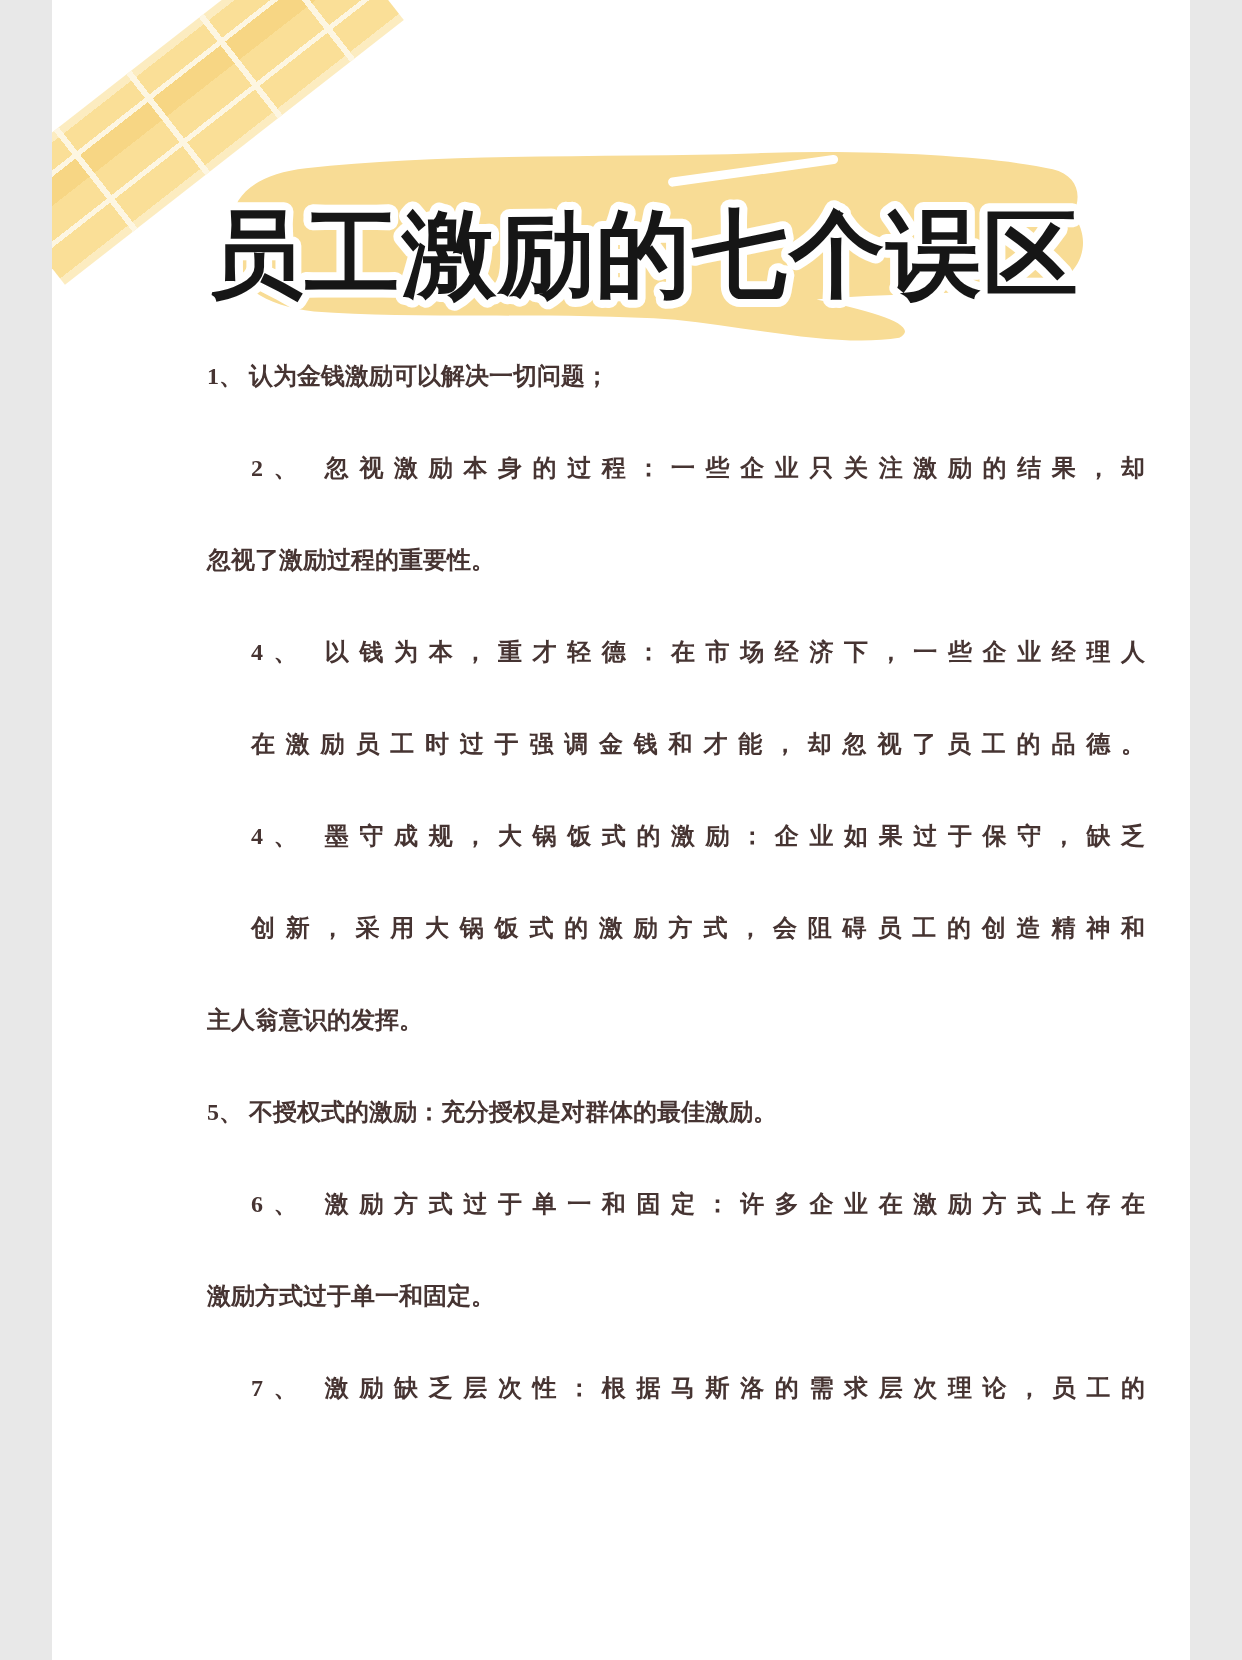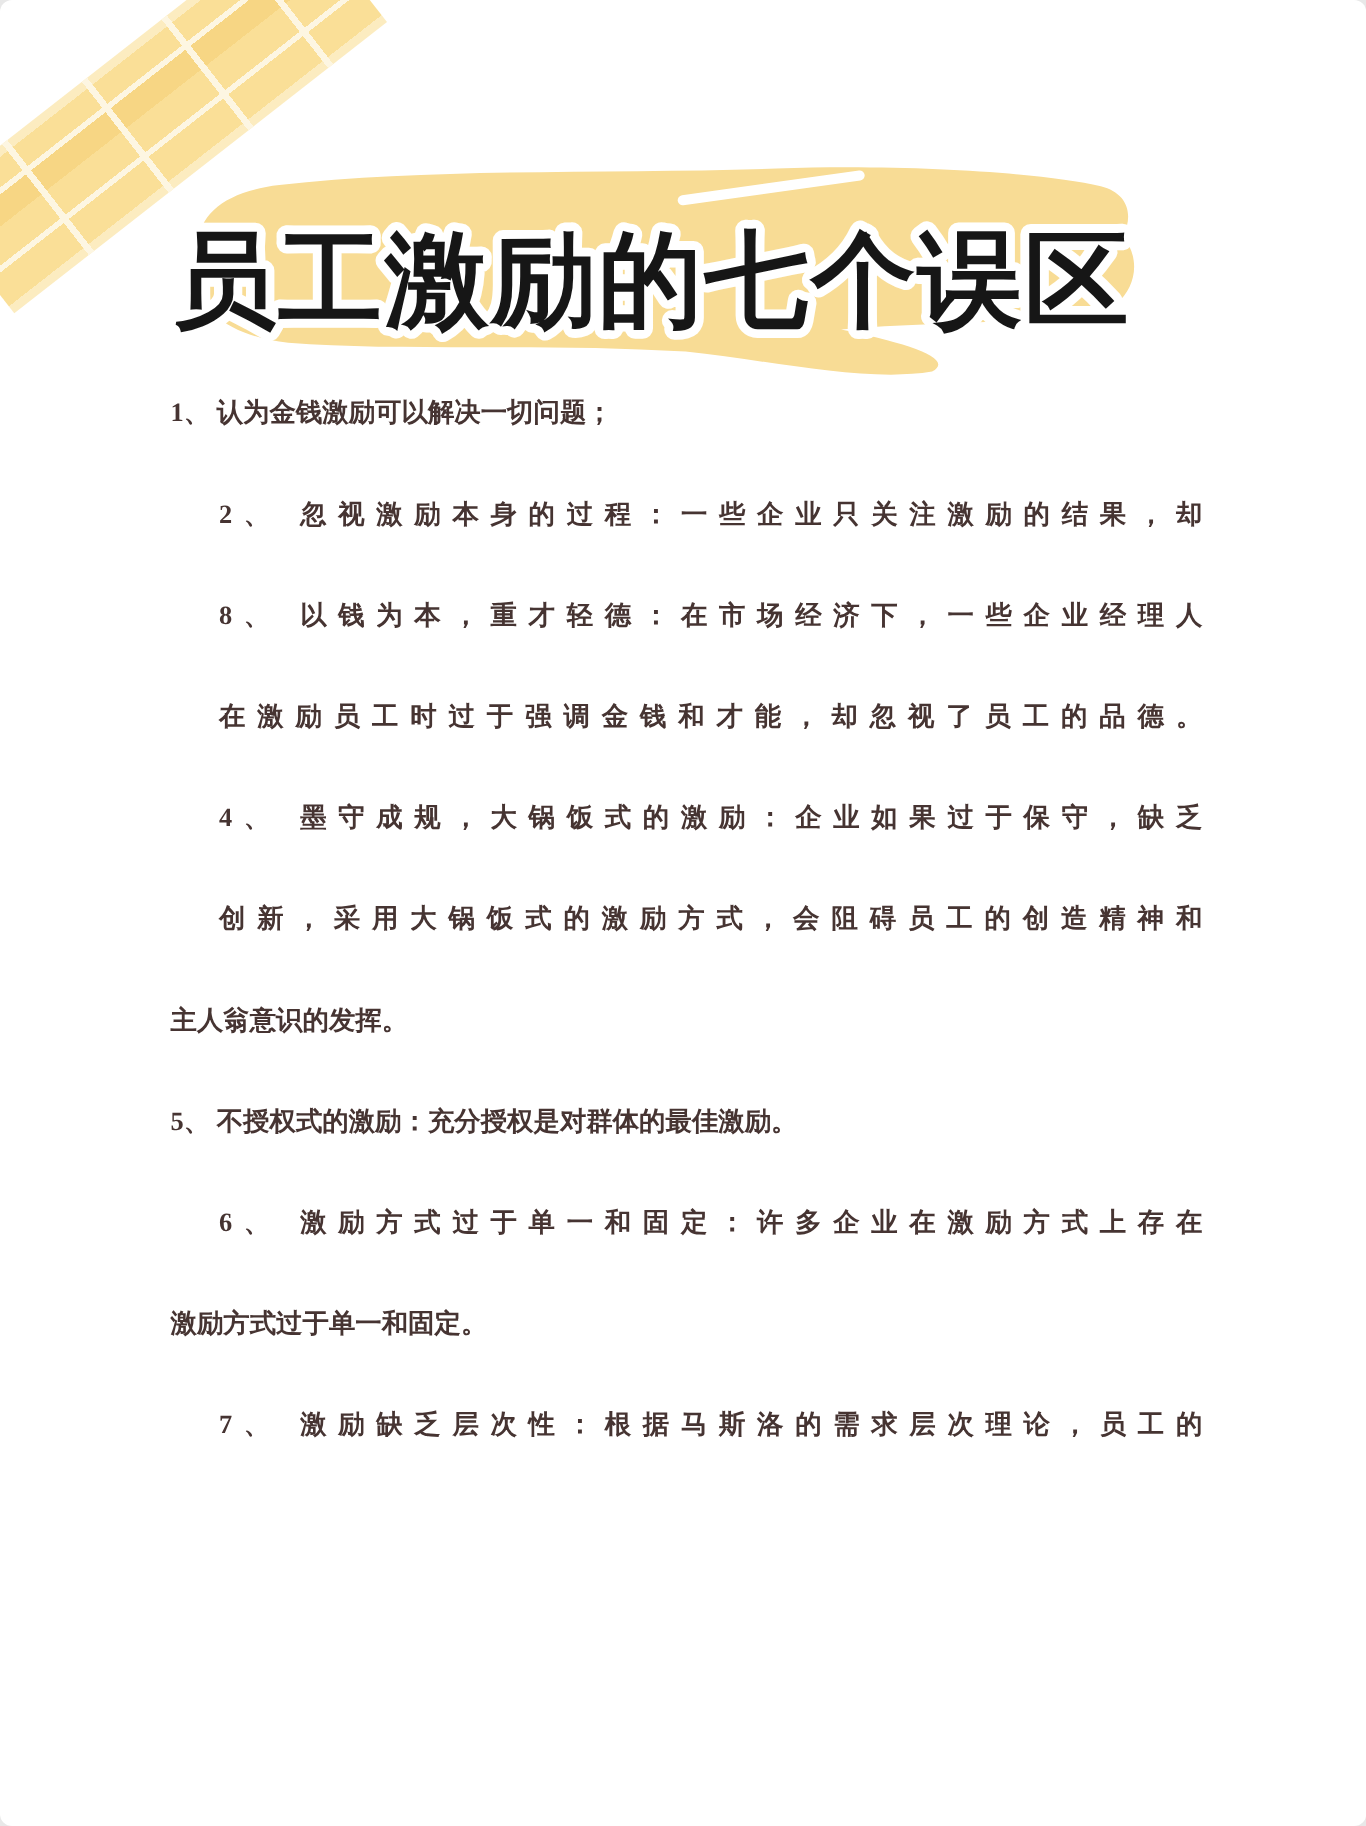--- a/index.html
+++ b/index.html
@@ -10,25 +10,24 @@
     --tape-light:#fcecc0;
     --tape-line:#fdf6e2;
     --title-black:#161616;
     --outline-white:#ffffff;
     --body-text:#463432;
   }
   html,body{margin:0;padding:0;}
   body{background:#e8e8e8;font-family:"Liberation Sans","DejaVu Sans",sans-serif;}
   .page{
     position:relative;
-    width:1242px;height:1660px;
+    width:1138px;height:1660px;
     background:var(--bg);
     overflow:hidden;
     margin:0 auto;
-    border-radius:11px;
   }
   
   .tape{
     position:absolute;
     left:-72px;top:38px;
     width:430px;height:128px;
     transform:rotate(-38deg);
     background:
       repeating-linear-gradient(90deg,
         rgba(0,0,0,0) 0px, rgba(0,0,0,0) 86px,
@@ -103,21 +102,22 @@
            C 68 166, 30 142, 42 100 Z"></path>
       <rect x="28" y="110" width="14" height="90" rx="7" fill="var(--outline-white)" transform="rotate(-42 35 155)"></rect>
       <rect x="470" y="28" width="170" height="9" rx="4.5" fill="var(--outline-white)" transform="rotate(-8 555 32)"></rect>
       <text class="title-text" x="447" y="148" text-anchor="middle" fill="var(--title-black)" stroke="var(--outline-white)" stroke-width="16">员工激励的七个误区</text>
     </svg>
   </div>
 
   <div class="content">
     <div class="line">1、 认为金钱激励可以解决一切问题；</div>
     <div class="line full">2、 忽视激励本身的过程：一些企业只关注激励的结果，却</div>
-    <div class="line full">8、 以钱为本，重才轻德：在市场经济下，一些企业经理人</div>
+    <div class="line">忽视了激励过程的重要性。</div>
+    <div class="line full">4、 以钱为本，重才轻德：在市场经济下，一些企业经理人</div>
     <div class="line full">在激励员工时过于强调金钱和才能，却忽视了员工的品德。</div>
     <div class="line full">4、 墨守成规，大锅饭式的激励：企业如果过于保守，缺乏</div>
     <div class="line full">创新，采用大锅饭式的激励方式，会阻碍员工的创造精神和</div>
     <div class="line">主人翁意识的发挥。</div>
     <div class="line">5、 不授权式的激励：充分授权是对群体的最佳激励。</div>
     <div class="line full">6、 激励方式过于单一和固定：许多企业在激励方式上存在</div>
     <div class="line">激励方式过于单一和固定。</div>
     <div class="line full">7、 激励缺乏层次性：根据马斯洛的需求层次理论，员工的</div>
   </div>
 

